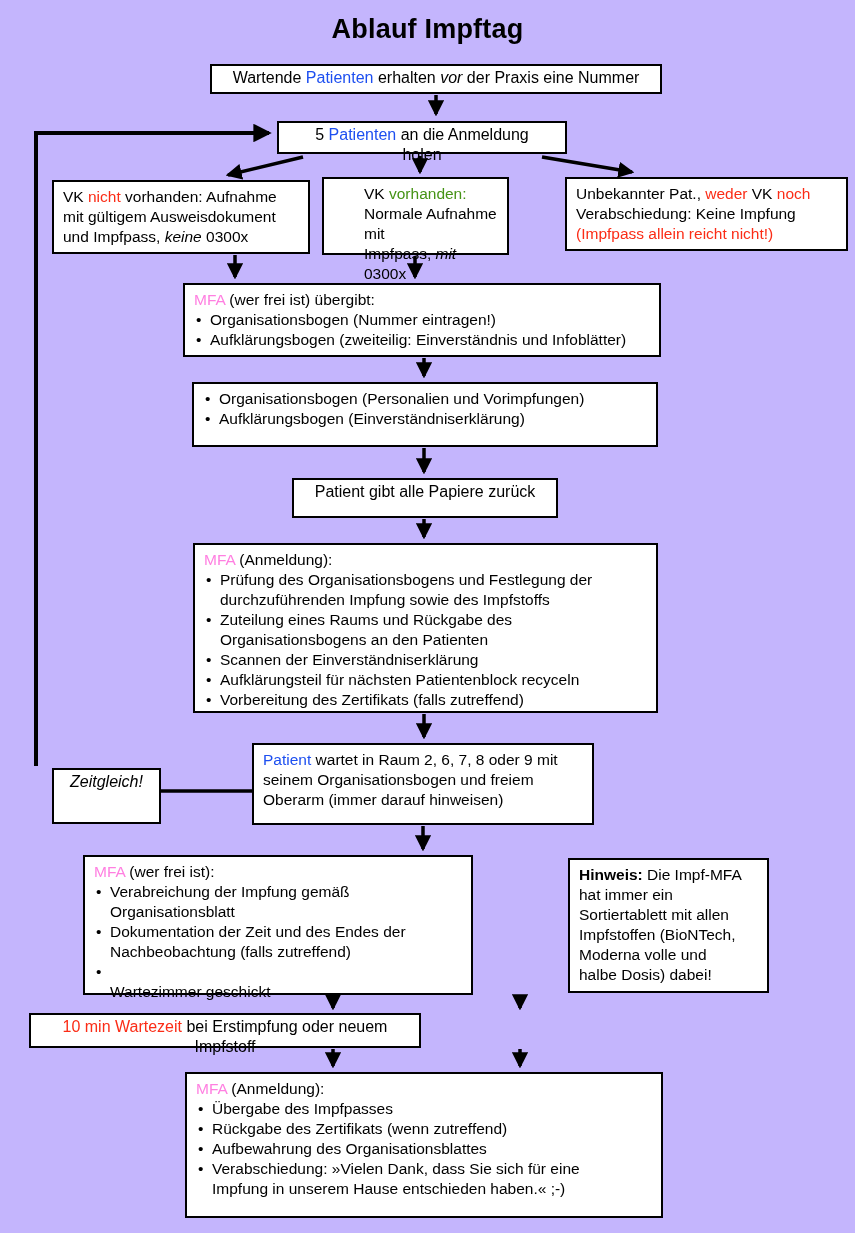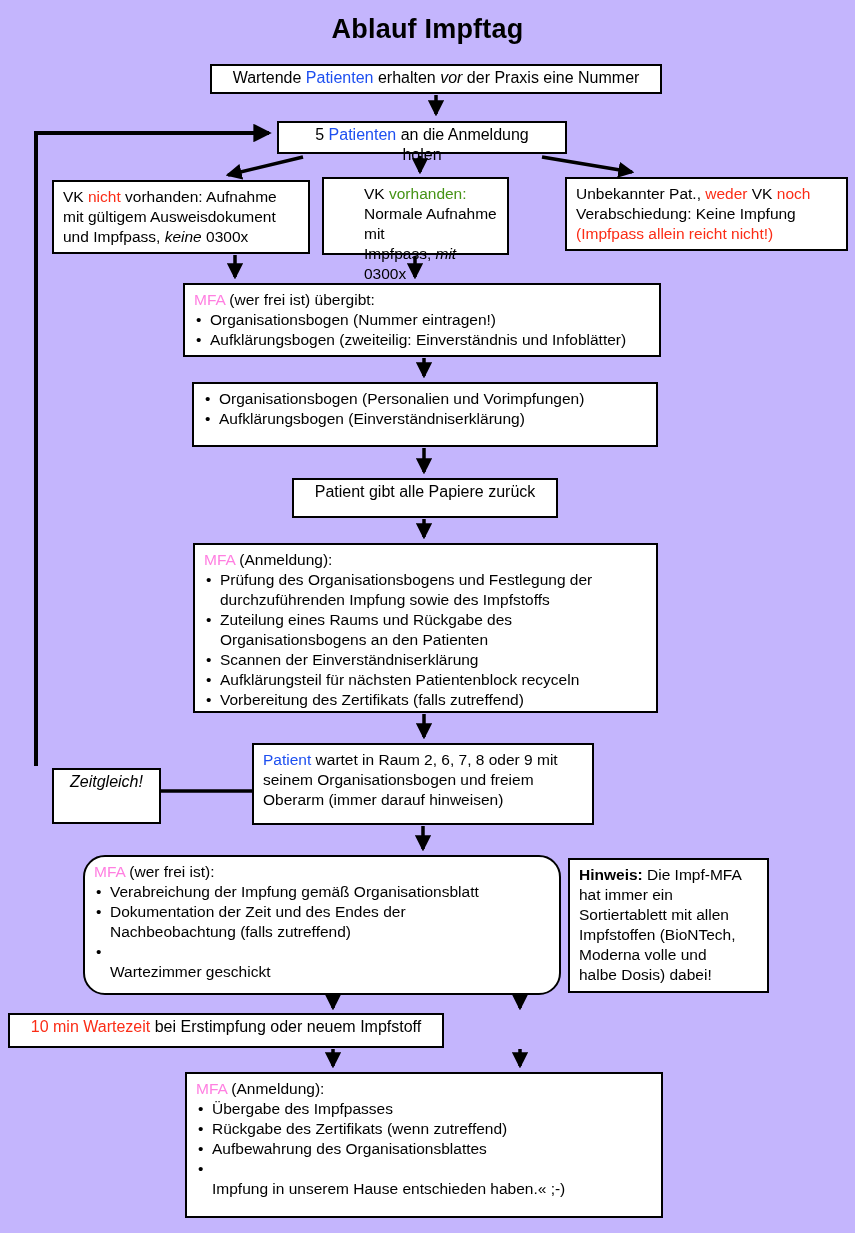--- a/index.html
+++ b/index.html
@@ -133,21 +133,21 @@
   </div>
 
   <div class="node" style="left:252px;top:743px;width:342px;height:82px;">
     <span><span style="color: rgb(29, 79, 240);">Patient</span><span> wartet in Raum 2, 6, 7, 8 oder 9 mit</span><br><span>seinem Organisationsbogen und freiem</span><br><span>Oberarm (immer darauf hinweisen)</span></span>
   </div>
 
   <div class="node center" style="left:12px;top:768px;width:109px;height:56px;margin-left:40px;">
     <span><span style="font-style: italic;">Zeitgleich!</span></span>
   </div>
 
-  <div class="node" style="left:83px;top:855px;width:478px;height:140px;border-radius:22px;">
+  <div class="node" style="left:83px;top:855px;width:390px;height:140px;">
     <div><span style="color: rgb(255, 127, 225);">MFA</span><span> (wer frei ist):</span></div>
     <div>
         <div class="bullet">
           <span class="dot">•</span>
           <span class="btxt"><span>Verabreichung der Impfung gemäß Organisationsblatt</span></span>
         </div>
         <div class="bullet">
           <span class="dot">•</span>
           <span class="btxt"><span>Dokumentation der Zeit und des Endes der</span><br><span>Nachbeobachtung (falls zutreffend)</span></span>
         </div>
@@ -155,21 +155,21 @@
           <span class="dot">•</span>
           <span class="btxt"><br><span>Wartezimmer geschickt</span></span>
         </div>
       </div>
   </div>
 
   <div class="node" style="left:568px;top:858px;width:201px;height:135px;">
     <span><span style="font-weight: bold;">Hinweis:</span><span> Die Impf-MFA</span><br><span>hat immer ein</span><br><span>Sortiertablett mit allen</span><br><span>Impfstoffen (BioNTech,</span><br><span>Moderna volle und</span><br><span>halbe Dosis) dabei!</span></span>
   </div>
 
-  <div class="node center" style="left:8px;top:1013px;width:436px;height:35px;">
+  <div class="node center" style="left:29px;top:1013px;width:392px;height:35px;">
     <span><span style="color: rgb(251, 44, 22);">10 min Wartezeit</span><span> bei Erstimpfung oder neuem Impfstoff</span></span>
   </div>
 
 
   <div class="node" style="left:185px;top:1072px;width:478px;height:146px;">
     <div><span style="color: rgb(255, 127, 225);">MFA</span><span> (Anmeldung):</span></div>
     <div>
         <div class="bullet">
           <span class="dot">•</span>
           <span class="btxt"><span>Übergabe des Impfpasses</span></span>
@@ -177,18 +177,18 @@
         <div class="bullet">
           <span class="dot">•</span>
           <span class="btxt"><span>Rückgabe des Zertifikats (wenn zutreffend)</span></span>
         </div>
         <div class="bullet">
           <span class="dot">•</span>
           <span class="btxt"><span>Aufbewahrung des Organisationsblattes</span></span>
         </div>
         <div class="bullet">
           <span class="dot">•</span>
-          <span class="btxt"><br><span>Impfung in unserem Hause entschieden haben.« ;-)</span></span>
+          <span class="btxt"><span>Verabschiedung: »Vielen Dank, dass Sie sich für eine</span><br><span>Impfung in unserem Hause entschieden haben.« ;-)</span></span>
         </div>
       </div>
   </div>
 
 </div>
 
 </body></html>

